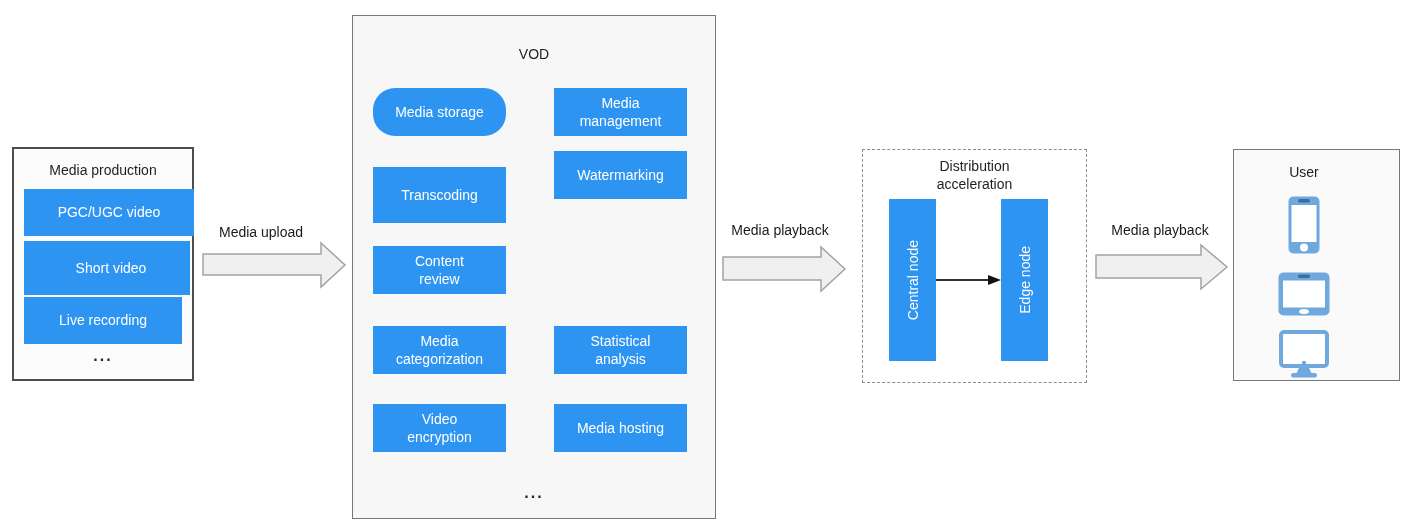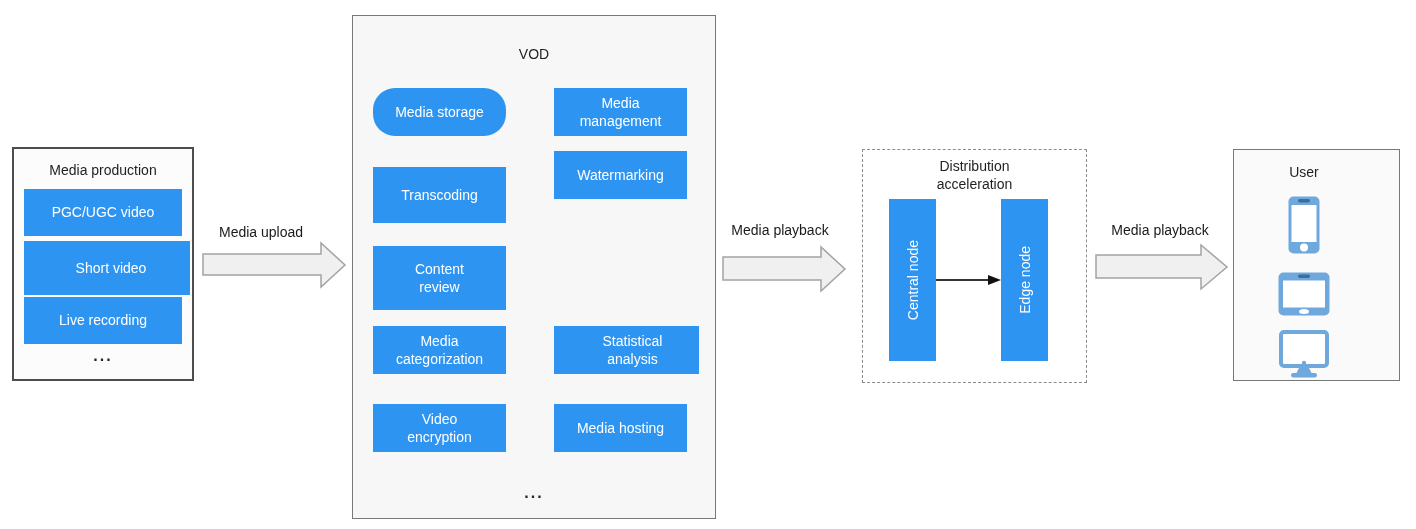--- a/index.html
+++ b/index.html
@@ -38,43 +38,43 @@
   .vbar span{writing-mode:vertical-rl;transform:rotate(180deg);font-size:14px;white-space:nowrap;}
   .icon-slot{display:block;}
 </style>
 </head>
 <body>
 
 <div id="canvas">
 
   <div id="production-panel" class="abs">
     <div class="panel-title" style="top:13px;">Media production</div>
-    <div class="blue-btn" style="left:10px;top:40px;width:158px;height:47px;">PGC/UGC video</div>
+    <div class="blue-btn" style="left:10px;top:40px;width:170px;height:47px;">PGC/UGC video</div>
     <div class="blue-btn" style="left:10px;top:92px;width:158px;height:54px;padding-left:8px;">Short video</div>
     <div class="blue-btn" style="left:10px;top:148px;width:158px;height:47px;">Live recording</div>
     <div class="ellipsis" style="top:198px;">...</div>
   </div>
 
   <div class="arrow-label abs" style="left:191px;top:224px;width:140px;">Media upload</div>
   <svg class="abs" style="left:202px;top:241px;" width="145" height="48" viewBox="0 0 145 48">
     <polygon points="1,13 119,13 119,2 143,24 119,46 119,34 1,34" fill="var(--arrow-fill)" stroke="var(--arrow-stroke)" stroke-width="1.5"></polygon>
   </svg>
 
   <div id="vod-panel" class="abs">
     <div class="panel-title" style="top:30px;">VOD</div>
     <div class="blue-btn" style="left:20px;top:72px;width:133px;height:48px;border-radius:22px;">Media storage</div>
     <div class="blue-btn" style="left:201px;top:72px;width:133px;height:48px;">Media
 management</div>
     <div class="blue-btn" style="left:20px;top:151px;width:133px;height:56px;">Transcoding</div>
     <div class="blue-btn" style="left:201px;top:135px;width:133px;height:48px;">Watermarking</div>
-    <div class="blue-btn" style="left:20px;top:230px;width:133px;height:64px;">Content
+    <div class="blue-btn" style="left:20px;top:230px;width:133px;height:48px;">Content
 review</div>
     <div class="blue-btn" style="left:20px;top:310px;width:133px;height:48px;">Media
 categorization</div>
-    <div class="blue-btn" style="left:201px;top:310px;width:133px;height:48px;padding-left:12px;">Statistical
+    <div class="blue-btn" style="left:201px;top:310px;width:133px;height:48px;">Statistical
 analysis</div>
     <div class="blue-btn" style="left:20px;top:388px;width:133px;height:48px;">Video
 encryption</div>
     <div class="blue-btn" style="left:201px;top:388px;width:133px;height:48px;">Media hosting</div>
     <div class="ellipsis" style="top:468px;">...</div>
   </div>
 
   <div class="arrow-label abs" style="left:710px;top:222px;width:140px;">Media playback</div>
   <svg class="abs" style="left:722px;top:245px;" width="125" height="48" viewBox="0 0 125 48">
     <polygon points="1,12 99,12 99,2 123,24 99,46 99,35 1,35" fill="var(--arrow-fill)" stroke="var(--arrow-stroke)" stroke-width="1.5"></polygon>

